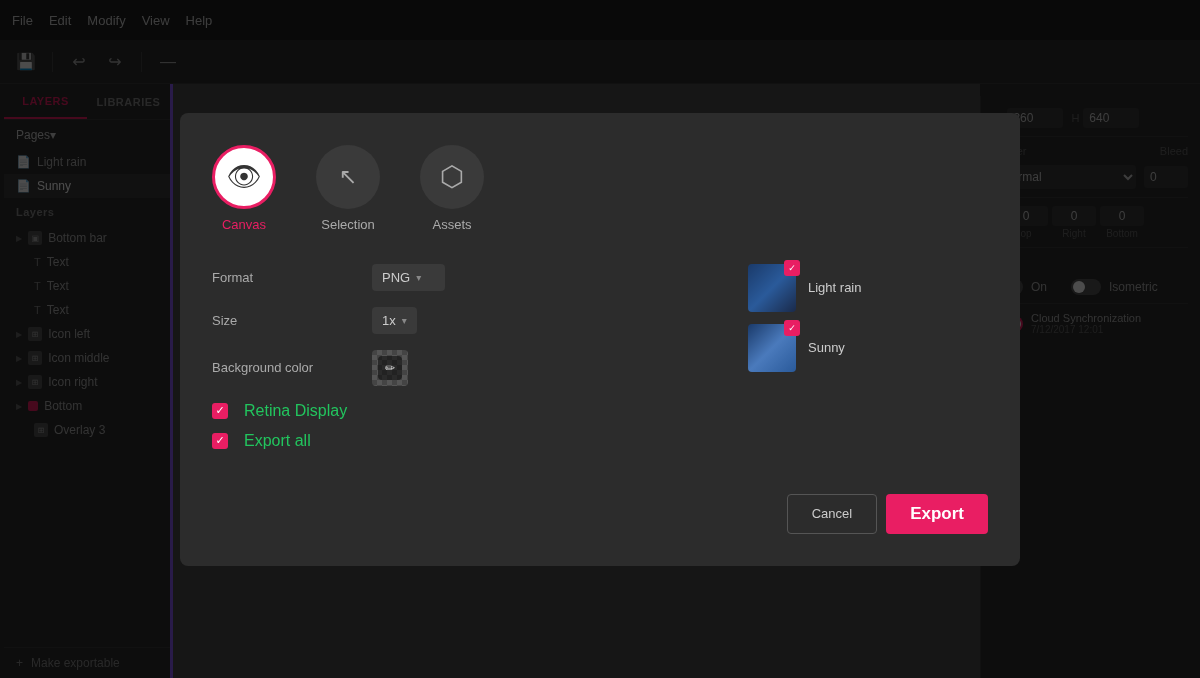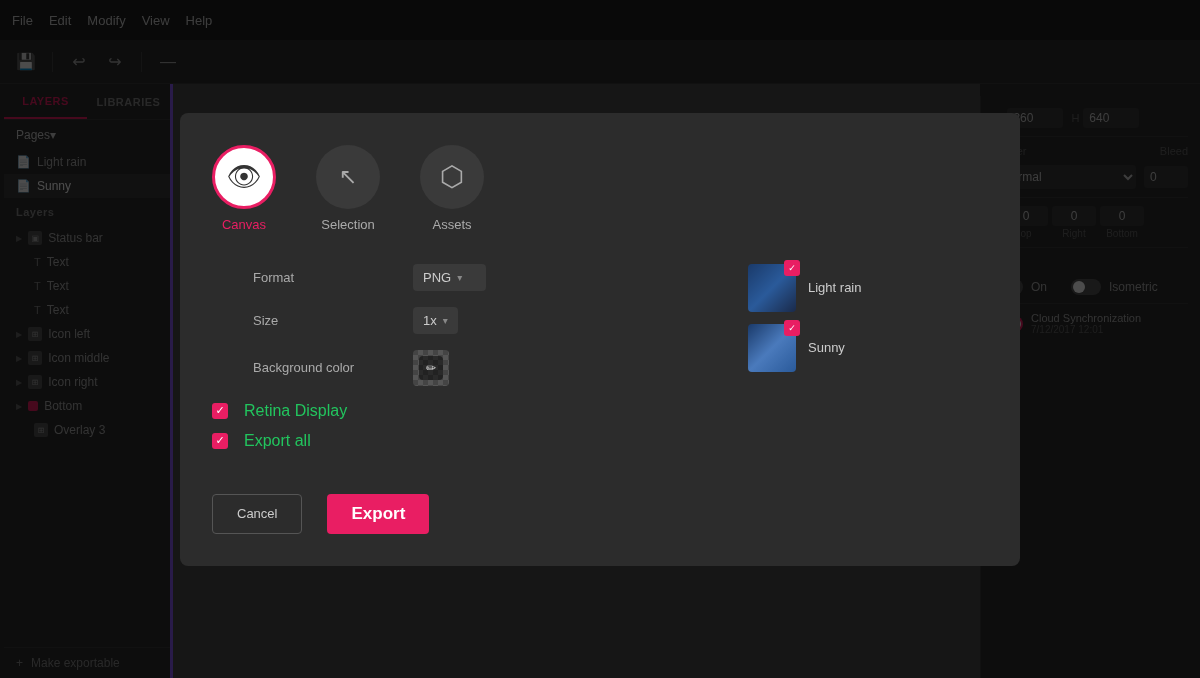--- a/index.html
+++ b/index.html
@@ -367,21 +367,20 @@
     }
     .form-row {
       display: flex;
       align-items: center;
       margin-bottom: 16px;
     }
     .form-label {
       width: 160px;
       font-size: 13px;
       color: #aaa;
-      margin-left: 41px;
     }
     .form-control {
       display: flex; align-items: center; gap: 8px;
     }
     .format-dropdown {
       background: #3a3a3a;
       border: none;
       border-radius: 4px;
       color: #ccc;
       font-size: 13px;
@@ -476,21 +475,22 @@
       color: #fff;
     }
     .preview-label {
       font-size: 13px;
       color: #ccc;
     }
 
     
     .modal-footer {
       display: flex;
-      gap: 25px;
+      justify-content: flex-end;
+      gap: 9px;
       margin-top: 32px;
     }
     .btn-cancel {
       padding: 10px 24px;
       background: transparent;
       border: 1px solid #555;
       border-radius: 4px;
       color: #ccc;
       font-size: 13px;
       cursor: pointer;
@@ -560,21 +560,21 @@
   <div class="page-item active">
     <span>📄</span>
     <span>Sunny</span>
   </div>
 
   <div class="layers-header">Layers</div>
 
   <div class="layer-item">
     <span class="expand-arrow">▶</span>
     <span class="layer-group-icon">▣</span>
-    <span>Status bar</span>
+    <span>Bottom bar</span>
   </div>
 
   <div class="layer-item">
     <span style="width:12px"></span>
     <span class="layer-icon">T</span>
     <span>Text</span>
   </div>
 
   <div class="layer-item">
     <span style="width:12px"></span>

